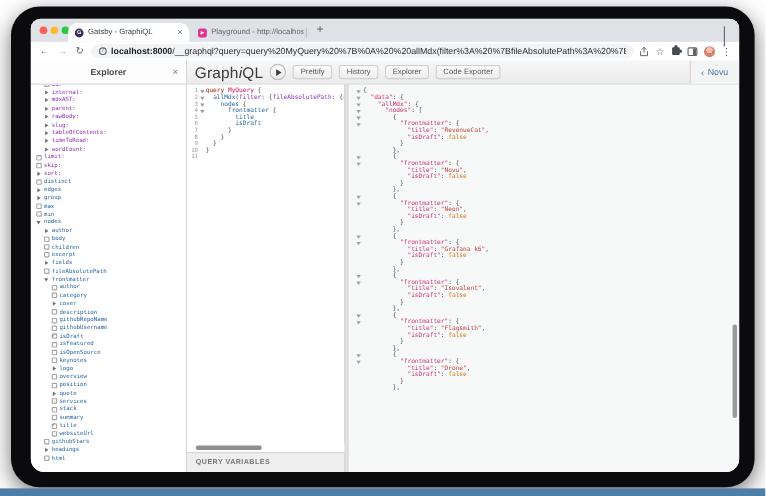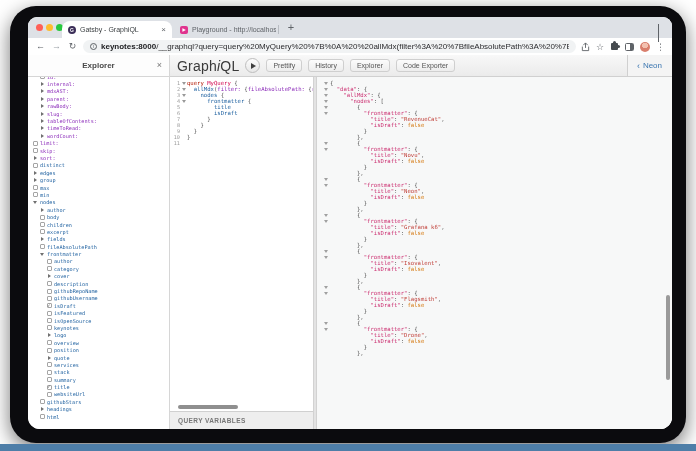--- a/index.html
+++ b/index.html
@@ -164,21 +164,21 @@
       <span class="tabsearch"><span class="chev-down"></span></span>
     </div>
 
     <div class="urlrow">
       <span class="navbtn">←</span>
       <span class="navbtn fwd">→</span>
       <span class="navbtn">↻</span>
 
       <div class="urlpill">
         <span class="infoicon">i</span>
-        <span class="urltext"><span class="dom">keynotes:8000</span><span>/__graphql?query=query%20MyQuery%20%7B%0A%20%20allMdx(filter%3A%20%7BfileAbsolutePath%3A%20%7Bregex%3A%20"%2Fcontent%2Fcas...</span></span>
+        <span class="urltext"><span class="dom">localhost:8000</span><span>/__graphql?query=query%20MyQuery%20%7B%0A%20%20allMdx(filter%3A%20%7BfileAbsolutePath%3A%20%7Bregex%3A%20"%2Fcontent%2Fcas...</span></span>
       </div>
 
       <div class="chromeicons">
         <svg width="9" height="10" viewBox="0 0 10 11">
           <path d="M5 1 L7.5 3.5 M5 1 L2.5 3.5 M5 1 V6.5 M1.5 5 V9.5 H8.5 V5" stroke="#5f6368" stroke-width="1" fill="none"></path>
         </svg>
         <span class="cicon">☆</span>
         <span class="puzzle"></span>
         <span class="sidepanel"></span>
         <span class="avatar"></span>
@@ -485,21 +485,21 @@
           <span class="execbtn">
               <span class="play"></span>
             </span>
           <span class="tbtn">Prettify</span>
           <span class="tbtn">History</span>
           <span class="tbtn">Explorer</span>
           <span class="tbtn">Code Exporter</span>
           <span class="tb-spacer"></span>
           <span class="docs">
             <span class="lt">‹</span>
-            <span>Neon</span>
+            <span>Novu</span>
           </span>
         </div>
 
         <div class="panes">
           <div class="editor">
             <div class="code">
                 <div class="eline"><span class="eln">1</span><span class="efold"><span class="tri"></span></span><span class="tk-kw">query</span><span class="tk-pn"> </span><span class="tk-def">MyQuery</span><span class="tk-pn"> {</span></div>
                 <div class="eline"><span class="eln">2</span><span class="efold"><span class="tri"></span></span><span class="tk-pn">  </span><span class="tk-prop">allMdx</span><span class="tk-pn">(</span><span class="tk-attr">filter:</span><span class="tk-pn"> {</span><span class="tk-attr">fileAbsolutePath:</span><span class="tk-pn"> {</span><span class="tk-attr">regex:</span></div>
                 <div class="eline"><span class="eln">3</span><span class="efold"><span class="tri"></span></span><span class="tk-pn">    </span><span class="tk-prop">nodes</span><span class="tk-pn"> {</span></div>
                 <div class="eline"><span class="eln">4</span><span class="efold"><span class="tri"></span></span><span class="tk-pn">      </span><span class="tk-prop">frontmatter</span><span class="tk-pn"> {</span></div>

